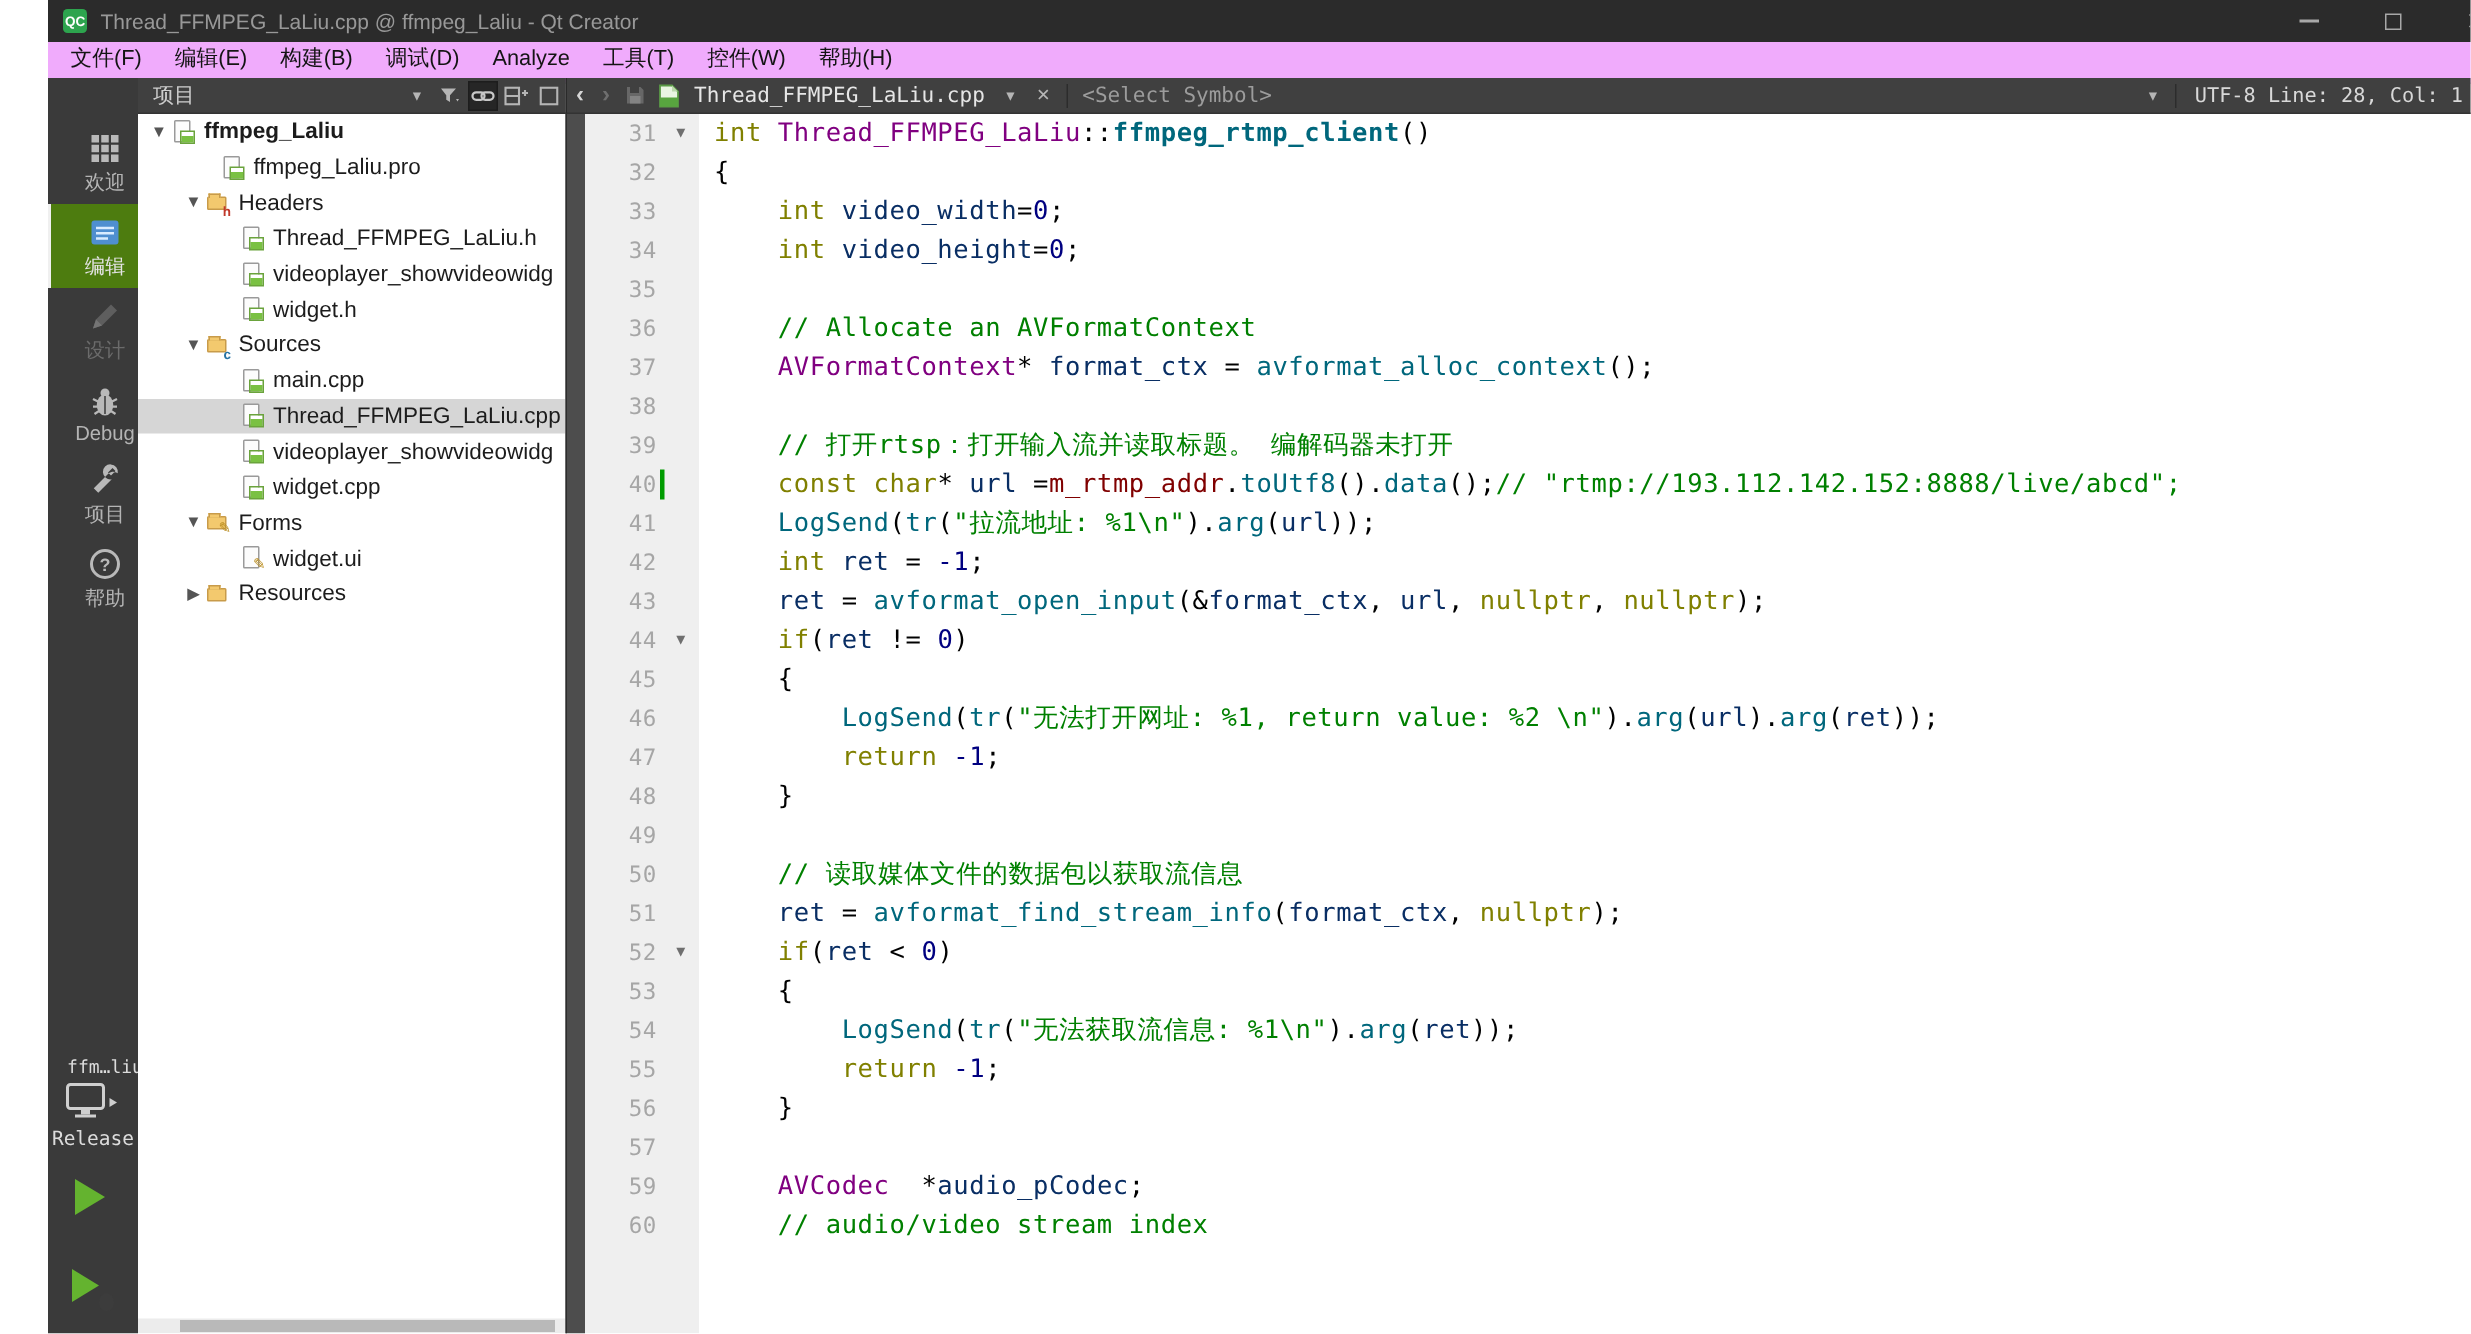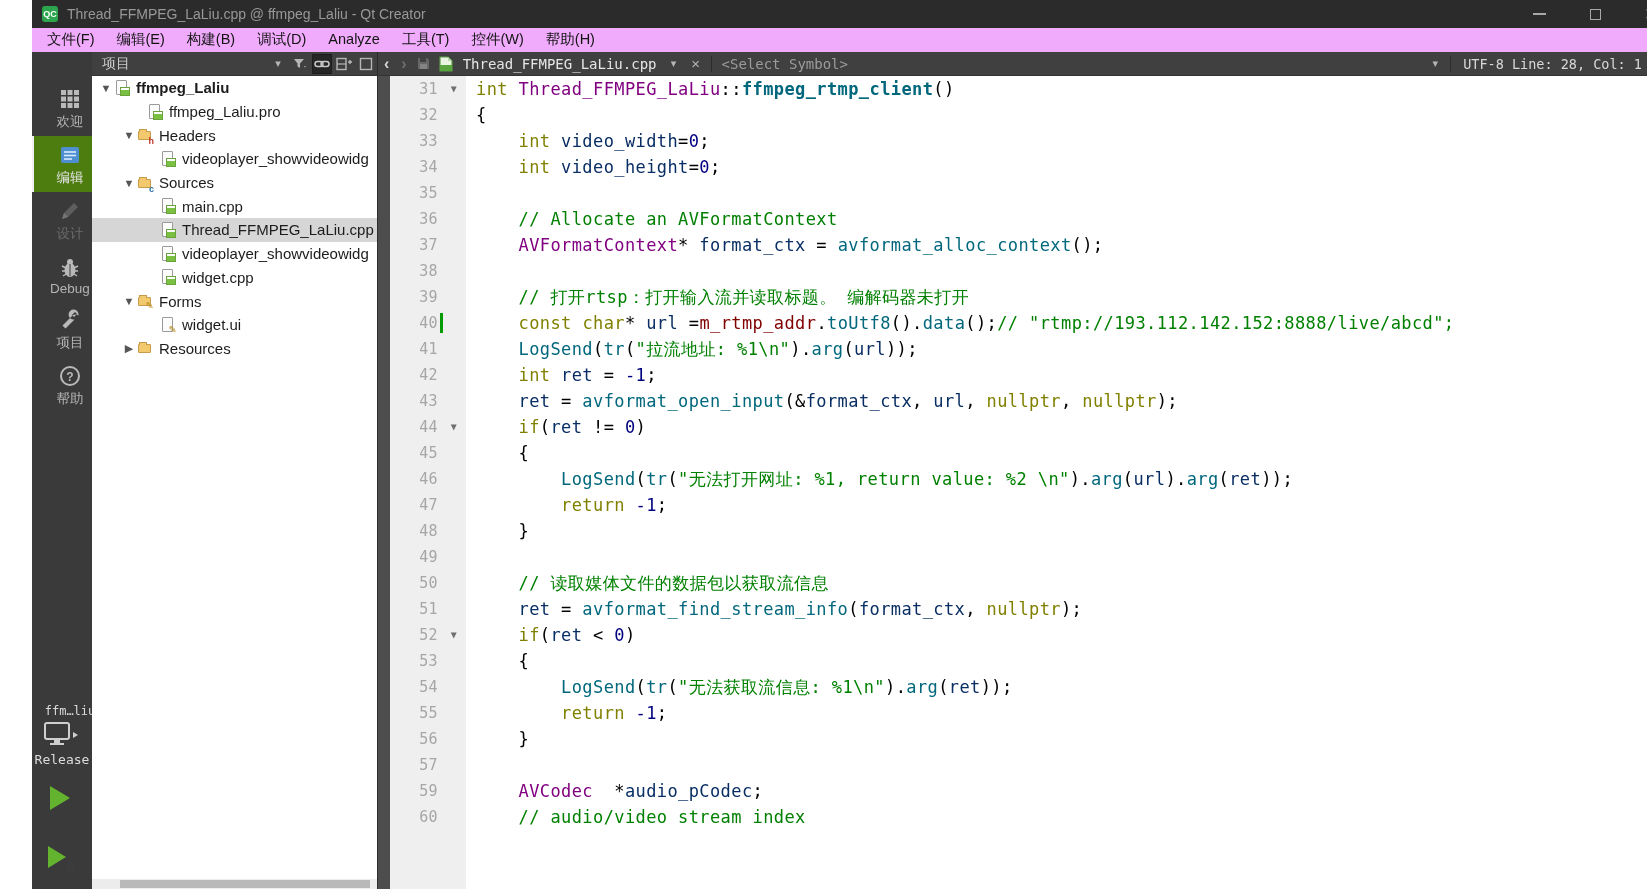--- a/index.html
+++ b/index.html
@@ -337,21 +337,37 @@
           <span class="fletter" style="color:#c0392b">h</span>
         </span>
         <span class="tlabel">Headers</span>
       </div>
       <div class="tree-row" style="padding-left: 52px;">
         <span class="tr-chevron"></span>
         <span class="ticon">
           <span class="doc"></span>
           <span class="badge-green"></span>
         </span>
+        <span class="tlabel">Thread_FFMPEG_LaLiu.h</span>
+      </div>
+      <div class="tree-row" style="padding-left: 52px;">
+        <span class="tr-chevron"></span>
+        <span class="ticon">
+          <span class="doc"></span>
+          <span class="badge-green"></span>
+        </span>
         <span class="tlabel">videoplayer_showvideowidg</span>
+      </div>
+      <div class="tree-row" style="padding-left: 52px;">
+        <span class="tr-chevron"></span>
+        <span class="ticon">
+          <span class="doc"></span>
+          <span class="badge-green"></span>
+        </span>
+        <span class="tlabel">widget.h</span>
       </div>
       <div class="tree-row" style="padding-left: 29px;">
         <span class="tr-chevron">▼</span>
         <span class="ticon">
           <span class="folder"></span>
           <span class="fletter" style="color:#2471a3">c</span>
         </span>
         <span class="tlabel">Sources</span>
       </div>
       <div class="tree-row" style="padding-left: 52px;">

